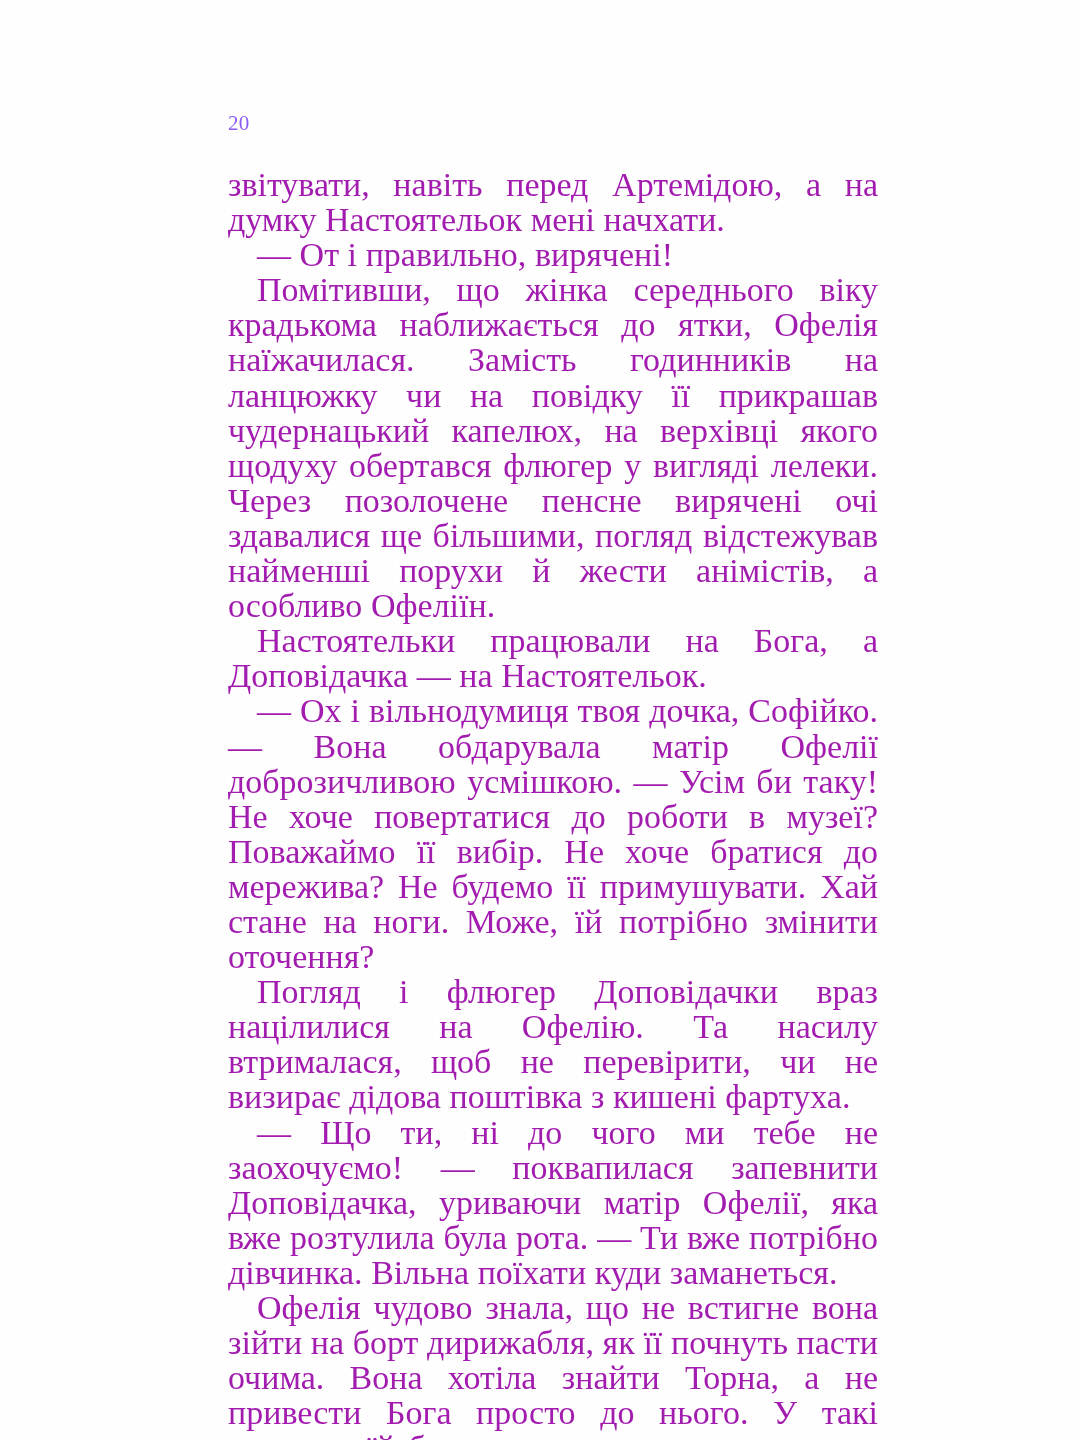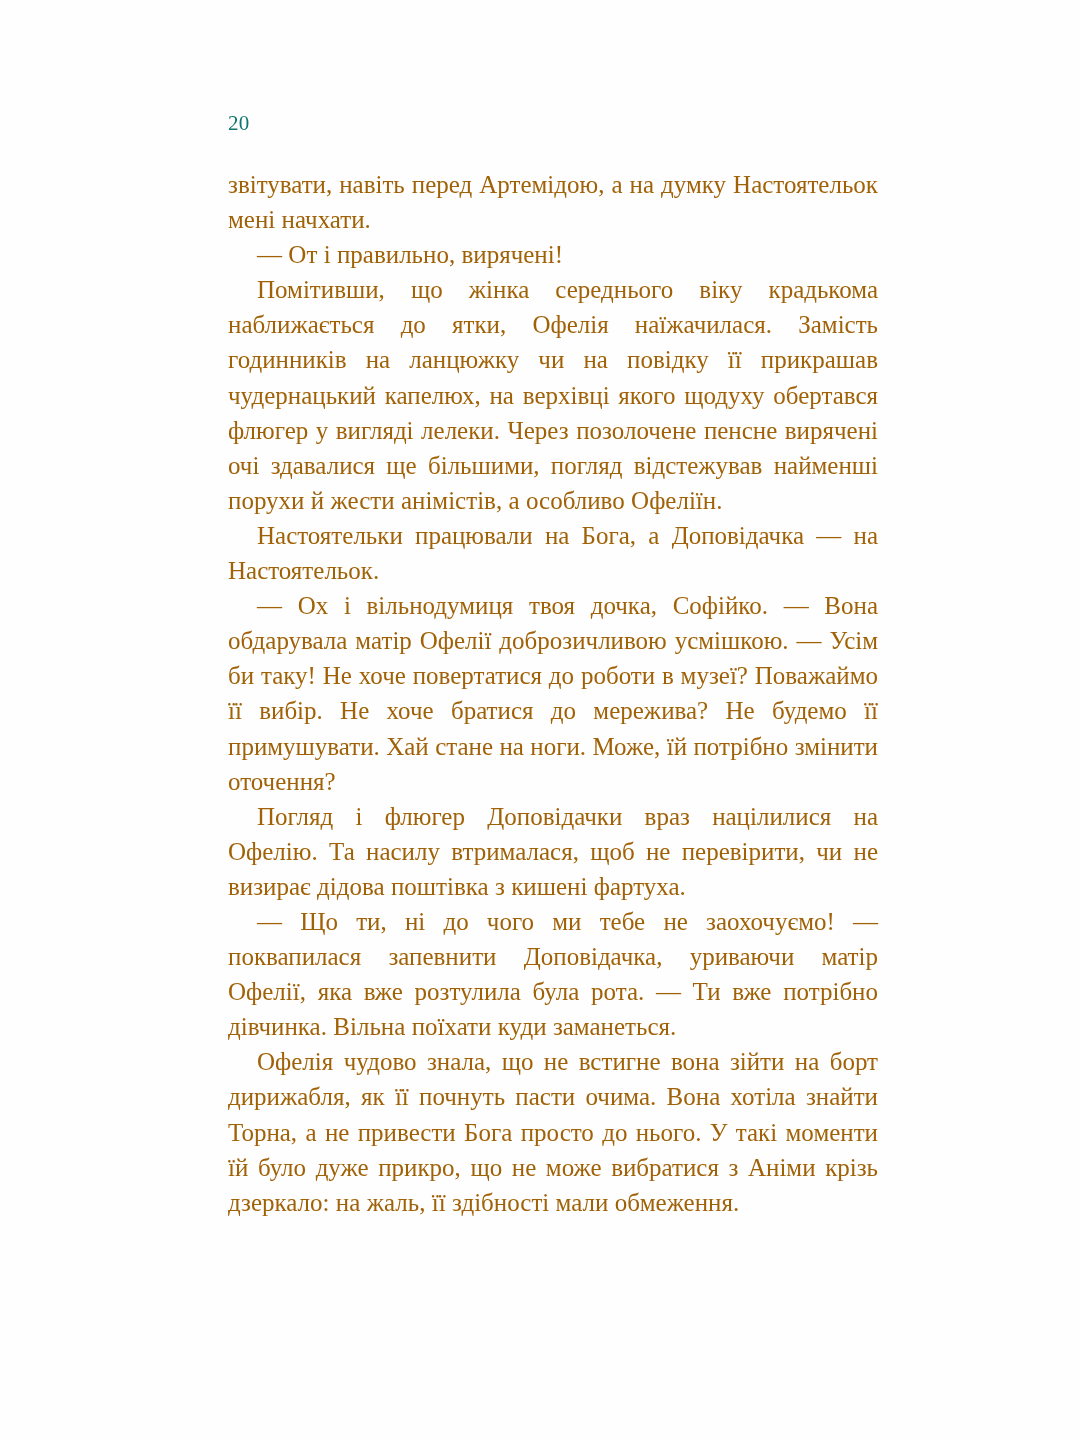--- a/index.html
+++ b/index.html
@@ -18,38 +18,38 @@
     color: #1c1c1c;
     -webkit-font-smoothing: antialiased;
   }
   .folio {
     position: absolute;
     left: 228px;
     top: 113px;
     font-size: 21px;
     line-height: 1;
     letter-spacing: 0.2px;
-    color: #0f766e;
+    color: #8b5cf6;
   }
   .textblock {
     position: absolute;
     left: 228px;
     top: 167px;
     width: 650px;
   }
   p.para {
     margin: 0;
     padding: 0;
-    font-size: 25px;
+    font-size: 34px;
     line-height: 35.1px;
     text-align: justify;
     text-justify: inter-word;
     text-indent: 29px;
     hyphens: manual;
-    color: #a16207;
+    color: #a21caf;
     word-spacing: 0.1px;
   }
   p.para.cont {
     text-indent: 0;
   }
 </style>
 </head>
 <body>
 
 <div class="page">

